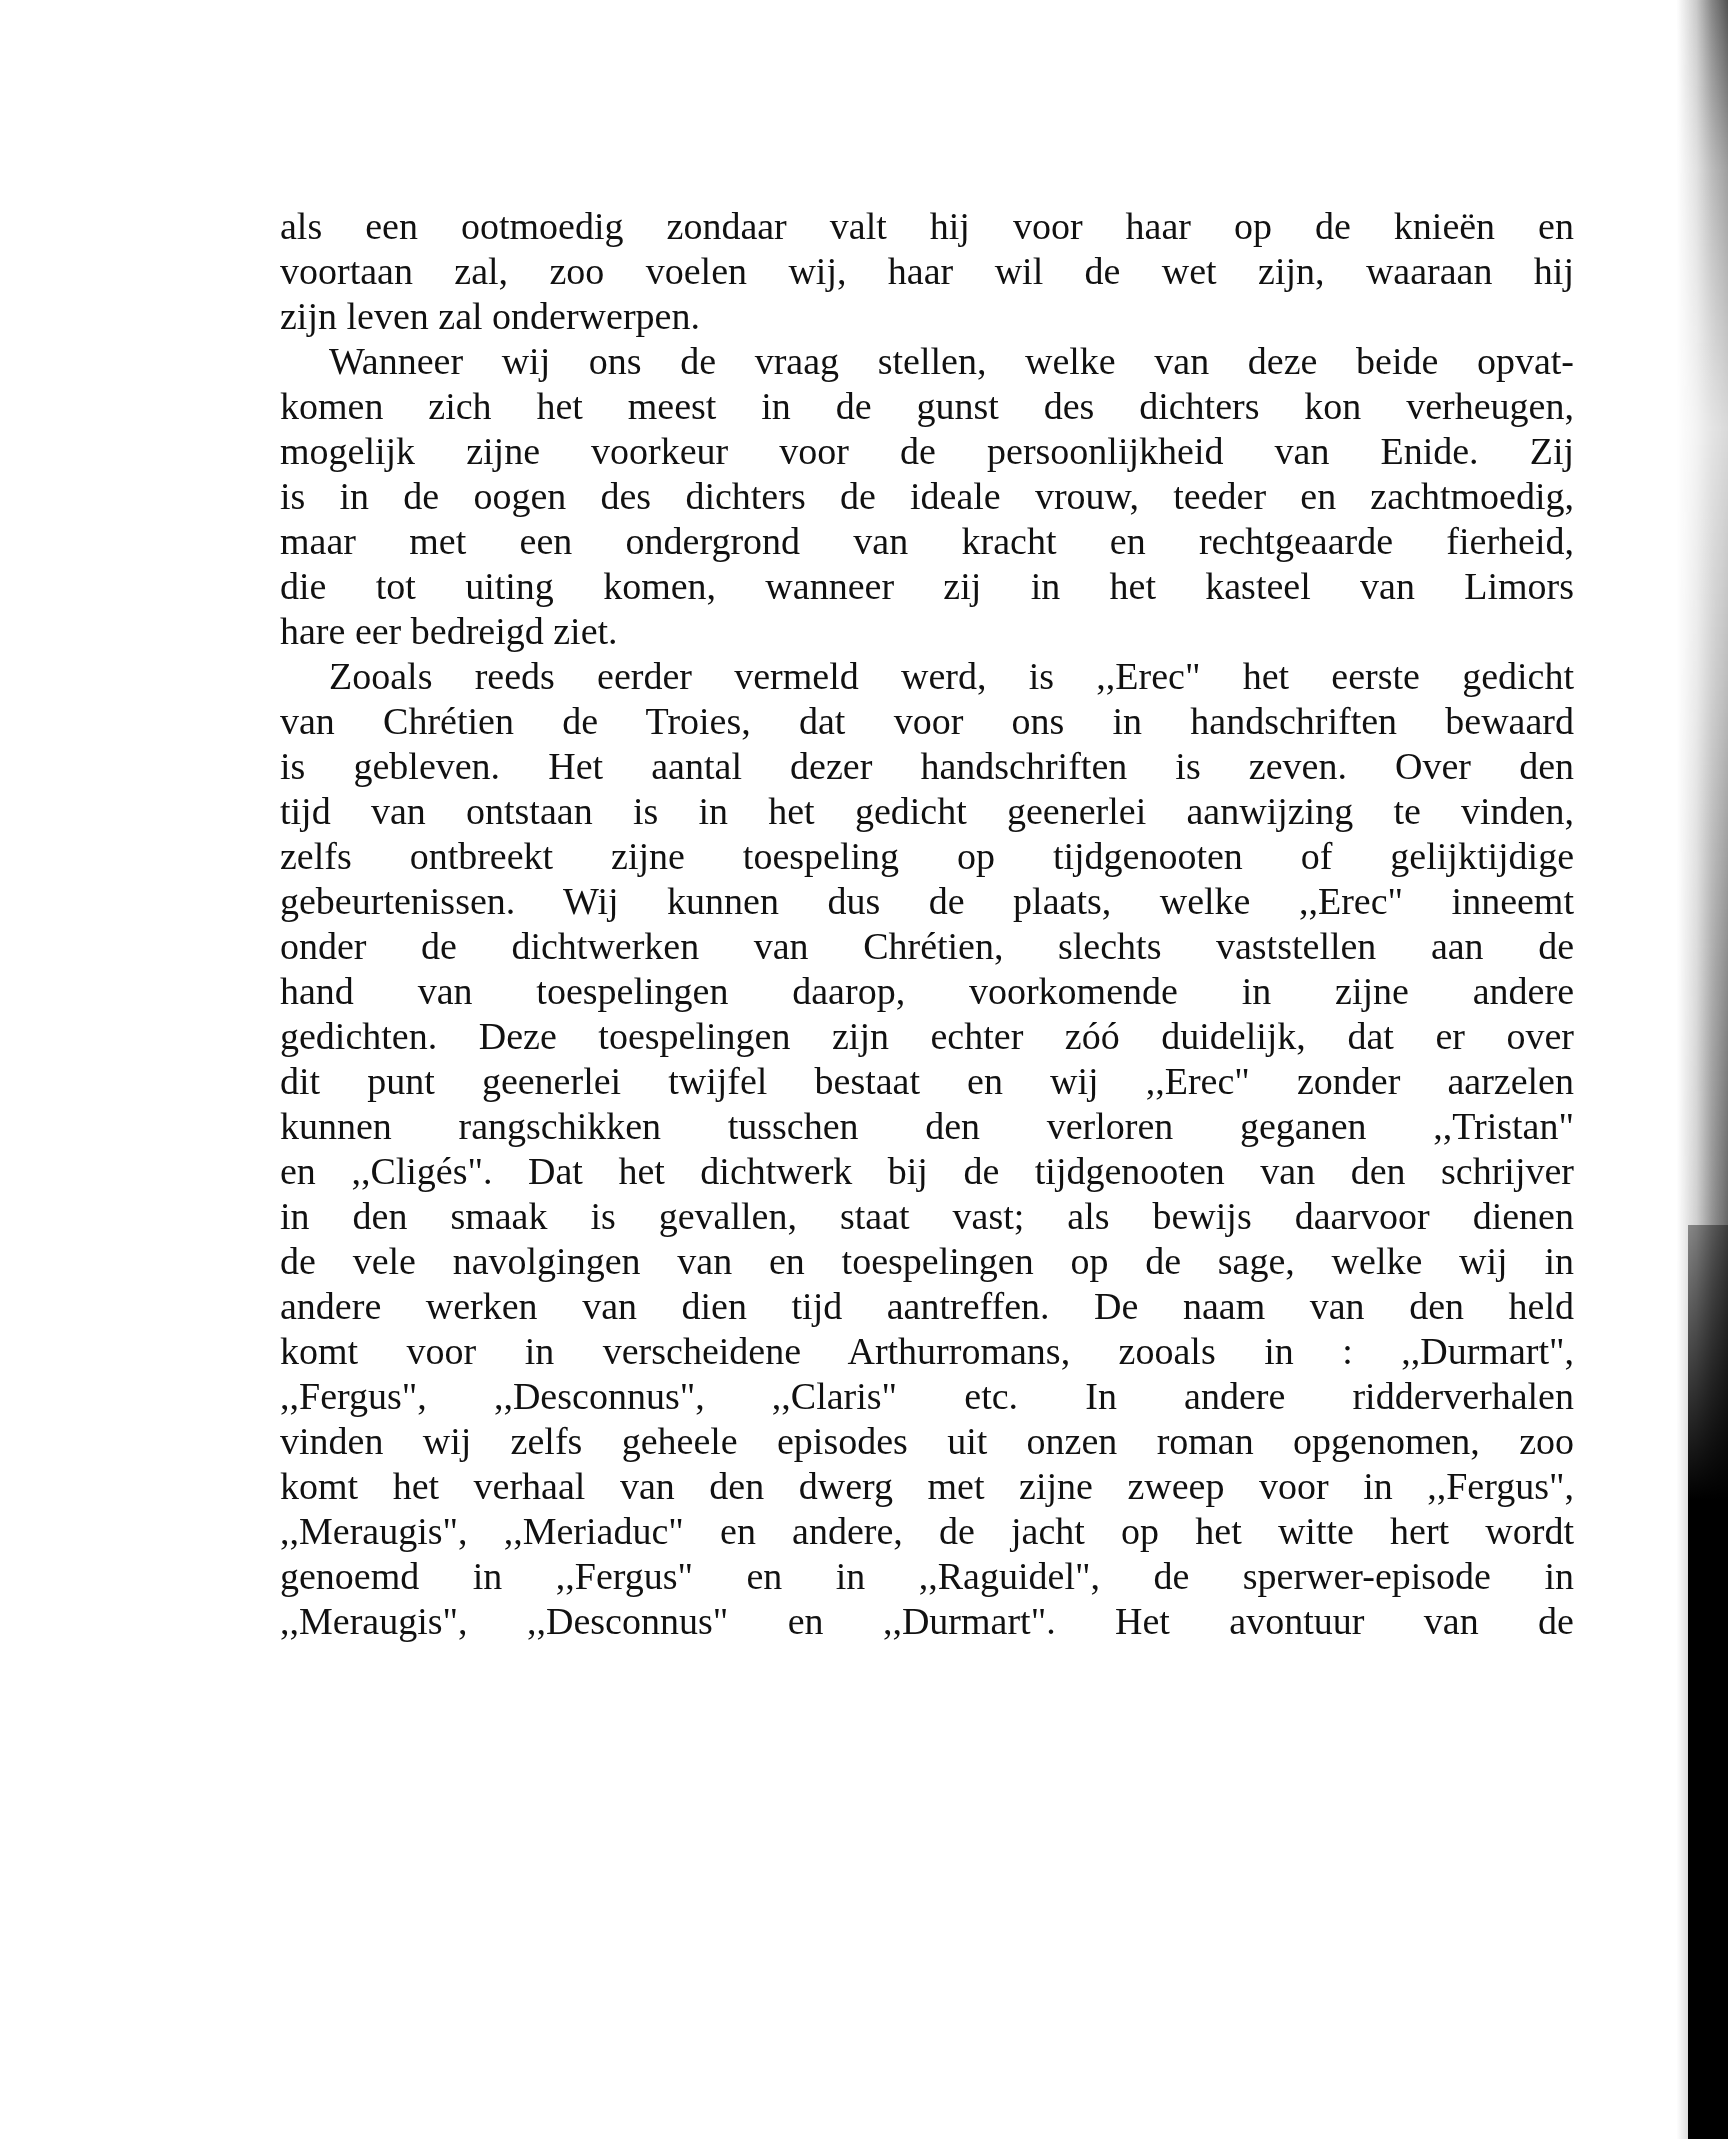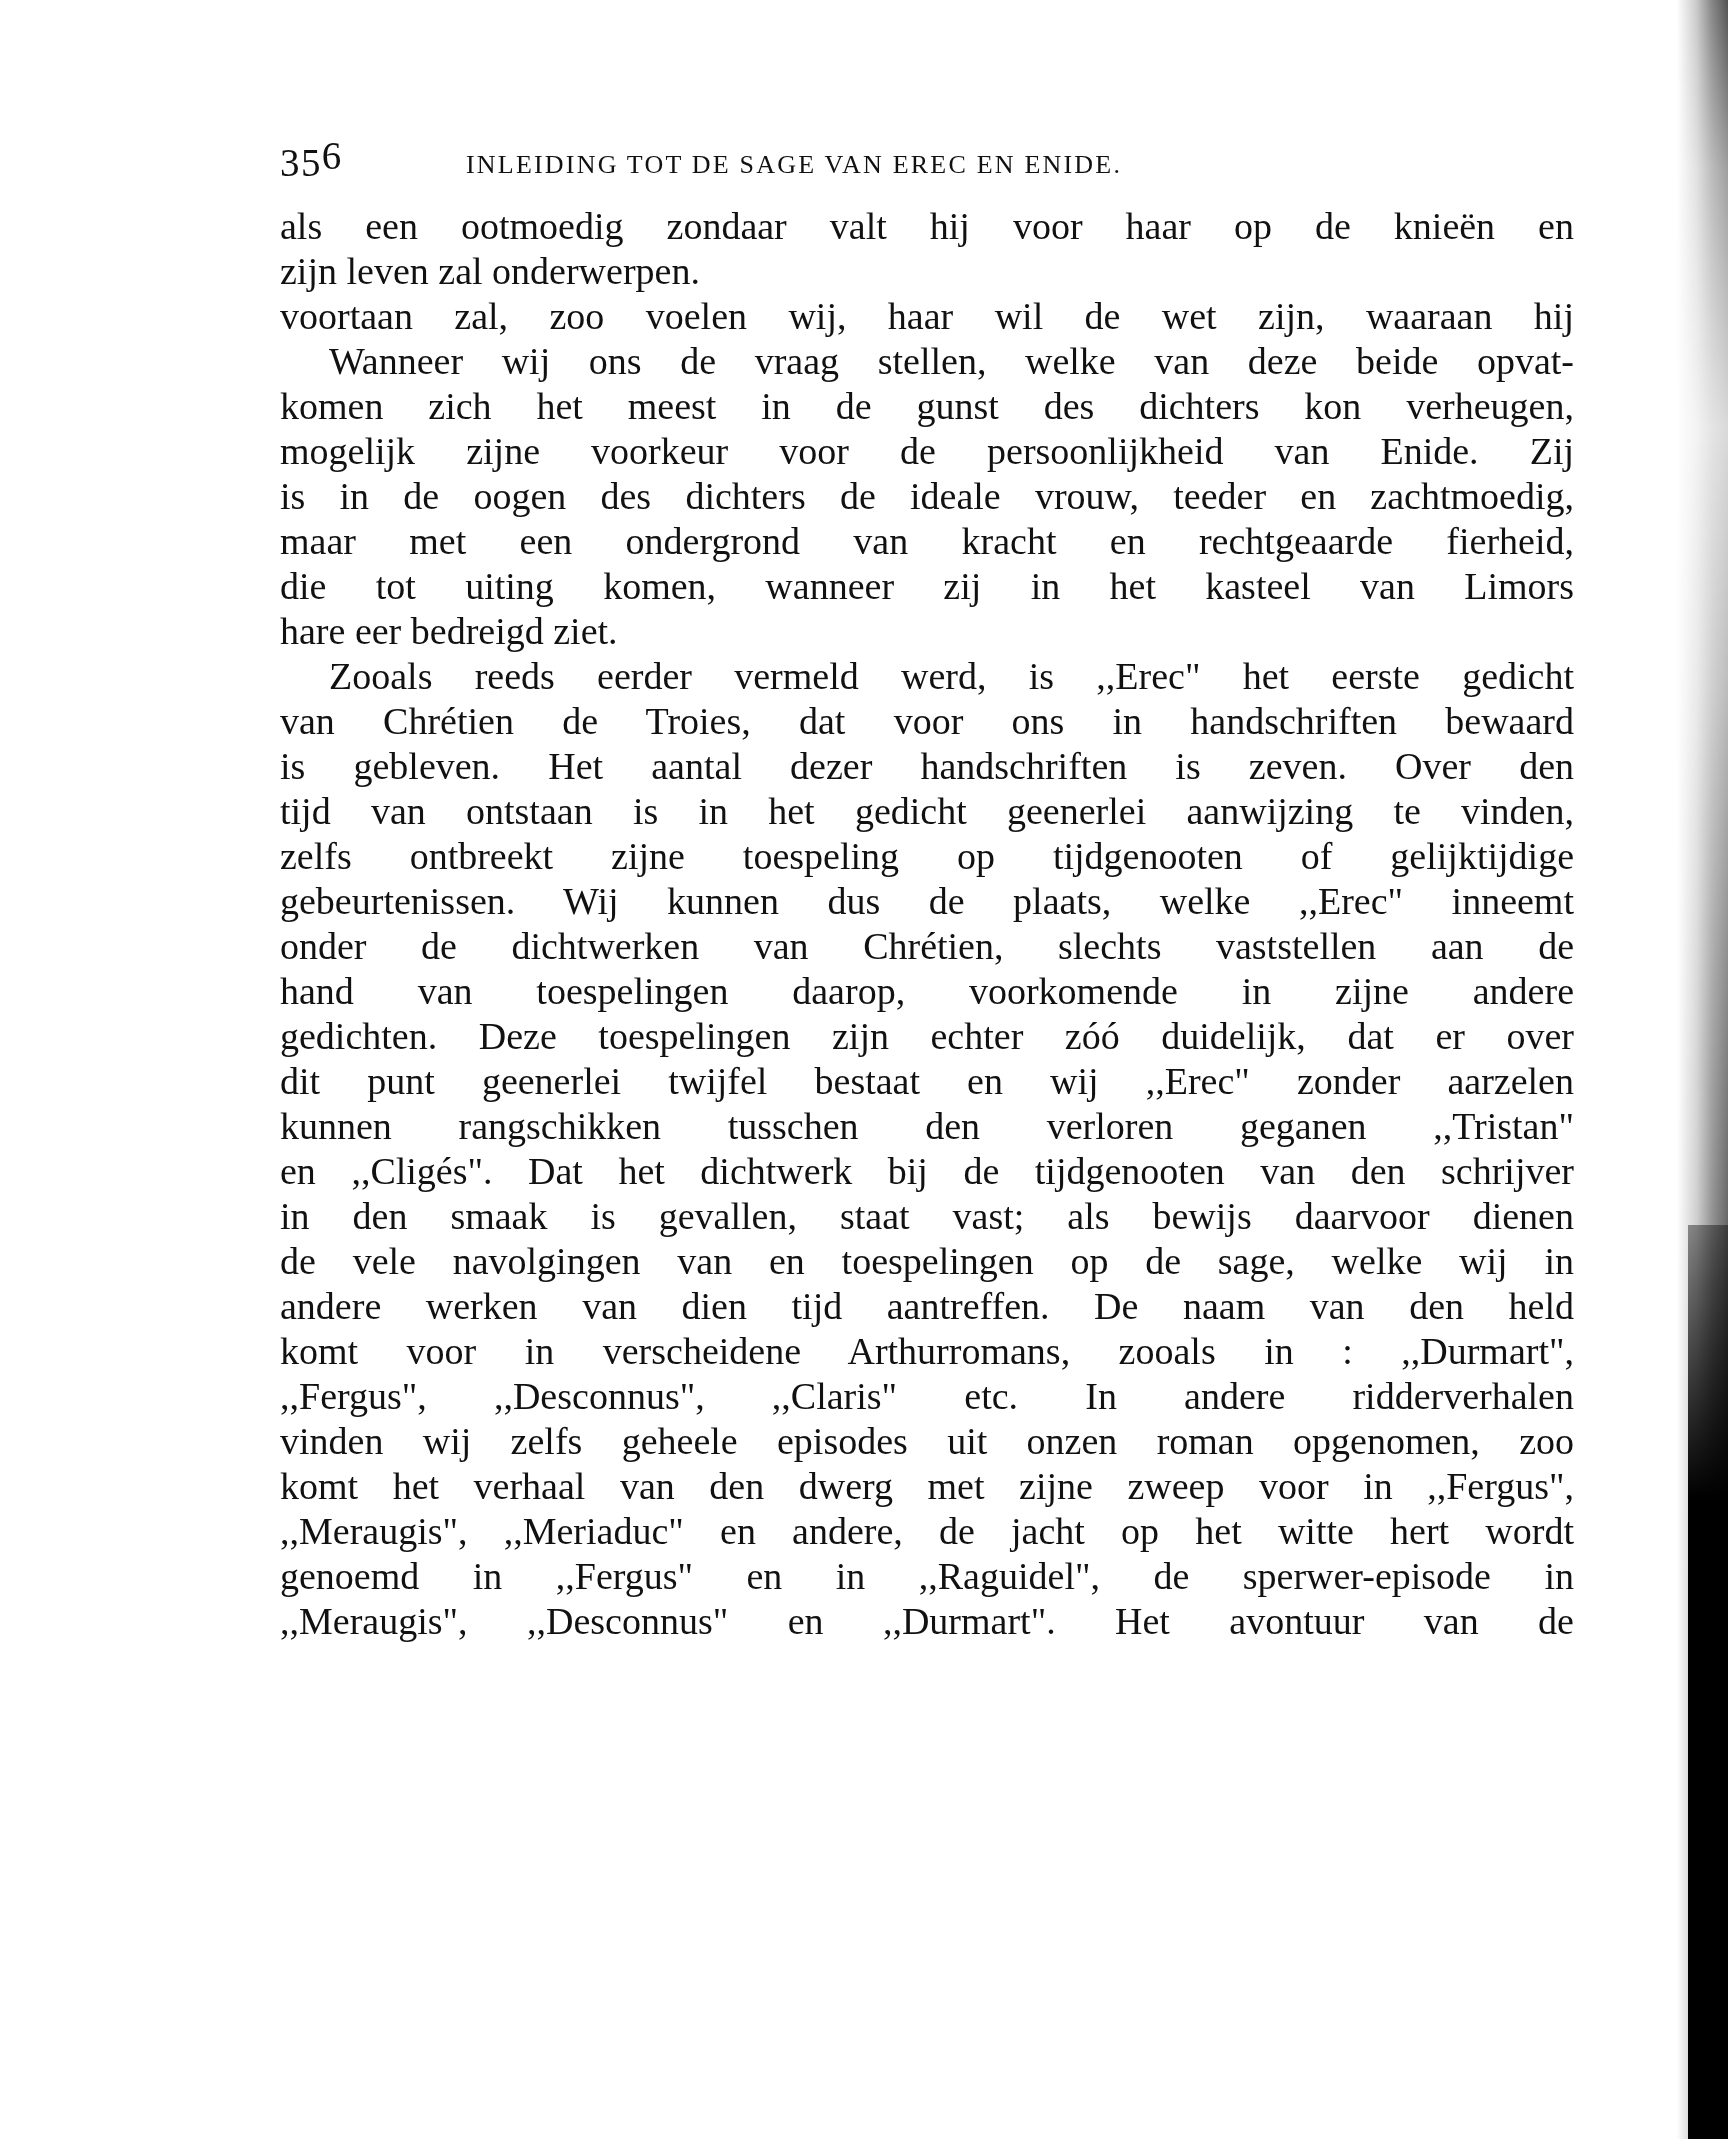--- a/index.html
+++ b/index.html
@@ -112,29 +112,25 @@
       width: 40px;
       height: 915px;
       background: linear-gradient(to bottom, rgba(0,0,0,0.4) 0%, #000000 30%, #000000 100%);
     }
   </style>
 </head>
 <body>
 
 <div class="page">
 
-  <div class="running-head">
-    <span class="page-number"><span>35</span><span class="sup">6</span></span>
-    <span class="running-title">INLEIDING TOT DE SAGE VAN EREC EN ENIDE.</span>
-  </div>
 
   <div class="text-block">
     <span class="line">als een ootmoedig zondaar valt hij voor haar op de knieën en</span>
+    <span class="line">voortaan zal, zoo voelen wij, haar wil de wet zijn, waaraan hij</span>
     <span class="line last">zijn leven zal onderwerpen.</span>
-    <span class="line">voortaan zal, zoo voelen wij, haar wil de wet zijn, waaraan hij</span>
     <span class="line indent">Wanneer wij ons de vraag stellen, welke van deze beide opvat-</span>
     <span class="line">komen zich het meest in de gunst des dichters kon verheugen,</span>
     <span class="line">mogelijk zijne voorkeur voor de persoonlijkheid van Enide. Zij</span>
     <span class="line">is in de oogen des dichters de ideale vrouw, teeder en zachtmoedig,</span>
     <span class="line">maar met een ondergrond van kracht en rechtgeaarde fierheid,</span>
     <span class="line">die tot uiting komen, wanneer zij in het kasteel van Limors</span>
     <span class="line last">hare eer bedreigd ziet.</span>
     <span class="line indent">Zooals reeds eerder vermeld werd, is ,,Erec" het eerste gedicht</span>
     <span class="line">van Chrétien de Troies, dat voor ons in handschriften bewaard</span>
     <span class="line">is gebleven. Het aantal dezer handschriften is zeven. Over den</span>

